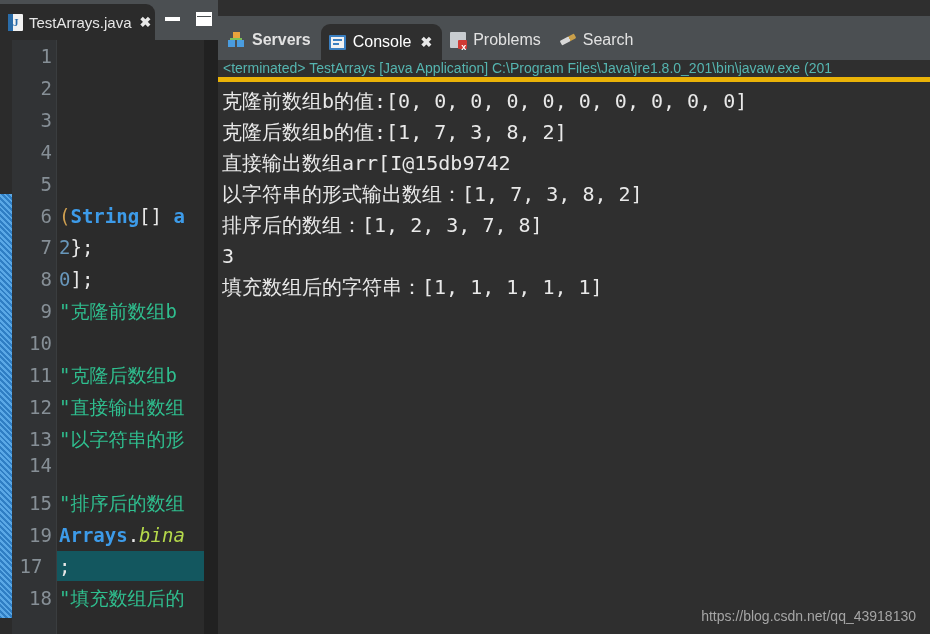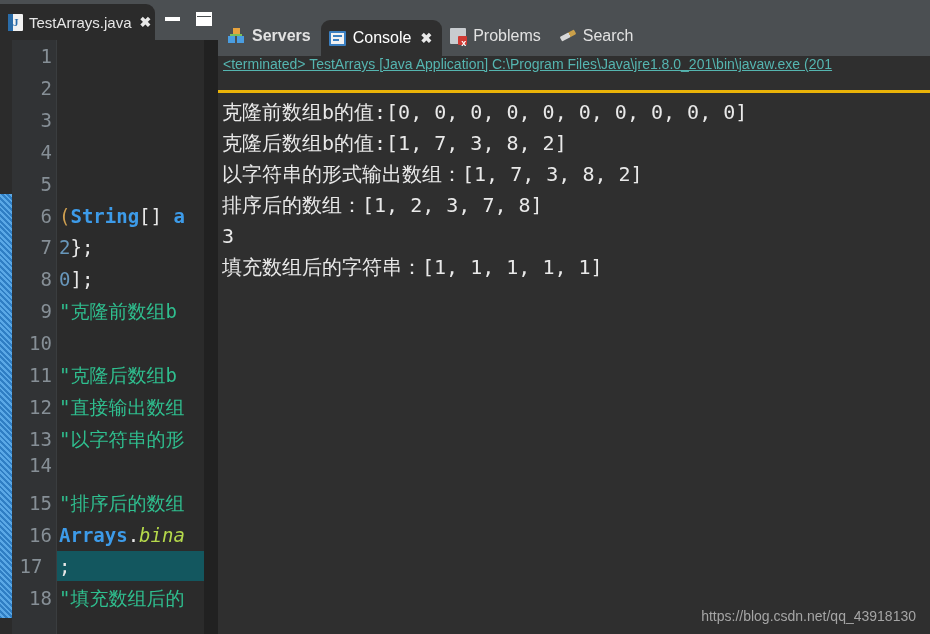--- a/index.html
+++ b/index.html
@@ -190,26 +190,27 @@
   #console-pane {
     position: relative;
     flex: 1 1 auto;
     height: 634px;
     background: #2f2f2f;
     overflow: hidden;
   }
 
   #console-tabbar {
     position: relative;
-    height: 56px;
+    height: 44px;
     background: #4b4f52;
     display: flex;
     align-items: flex-end;
     padding-left: 2px;
     overflow: hidden;
+    margin-top: 16px;
   }
   .vtab {
     height: 40px;
     display: flex;
     align-items: center;
     gap: 7px;
     padding: 0 10px 0 8px;
     color: #e2e2e2;
     font-size: 16px;
     white-space: nowrap;
@@ -280,29 +281,28 @@
   .ic-debug::before {
     content:"";
     position:absolute; left:2px; top:2px;
     width:11px; height:11px;
     background: radial-gradient(circle at 40% 35%, #bfe6a0 0%, #5fa83e 60%, #2f6b20 100%);
     border-radius:50%;
   }
 
   #terminated-line {
     position: relative;
-    height: 37px;
+    height: 22px;
     padding-left: 5px;
     color: #55b5b0;
     font-size: 14px;
     white-space: nowrap;
     overflow: hidden;
     background: #2f2f2f;
-    border-bottom: 3px solid #eab308;
-    text-decoration: underline;
+    border-bottom: 5px solid #eab308;
   }
 
   #console-output {
     position: relative;
     background: #2f2f2f;
     padding: 4px 0 0 4px;
     height: 570px;
     overflow: hidden;
   }
   .oline {
@@ -354,21 +354,21 @@
           <div class="lnum" style="top: 164.5px;">6</div>
           <div class="lnum" style="top: 196.4px;">7</div>
           <div class="lnum" style="top: 228.3px;">8</div>
           <div class="lnum" style="top: 260.2px;">9</div>
           <div class="lnum" style="top: 292.1px;">10</div>
           <div class="lnum" style="top: 324px;">11</div>
           <div class="lnum" style="top: 355.9px;">12</div>
           <div class="lnum" style="top: 387.8px;">13</div>
           <div class="lnum" style="top: 414px;">14</div>
           <div class="lnum" style="top: 451.6px;">15</div>
-          <div class="lnum" style="top: 483.5px;">16</div>
+          <div class="lnum" style="top: 483.5px;">19</div>
           <div class="lnum" style="top: 515.4px; text-align: center;">17</div>
           <div class="lnum" style="top: 547.3px;">18</div>
         </div>
       <div id="code-area">
           <div class="cline" style="top: 164.5px;"><span class="tok-paren">(</span><span class="tok-type">String</span><span class="tok-punct">[]</span><span class="tok-type"> a</span></div>
           <div class="cline" style="top: 196.4px;"><span class="tok-num">2</span><span class="tok-punct">};</span></div>
           <div class="cline" style="top: 228.3px;"><span class="tok-num">0</span><span class="tok-punct">];</span></div>
           <div class="cline" style="top: 260.2px;"><span class="tok-str">"克隆前数组b</span></div>
           <div class="cline" style="top: 324px;"><span class="tok-str">"克隆后数组b</span></div>
           <div class="cline" style="top: 355.9px;"><span class="tok-str">"直接输出数组</span></div>
@@ -416,20 +416,21 @@
           </span>
           <span>Search</span>
         </div>
       </div>
 
     <div id="terminated-line">&lt;terminated&gt; TestArrays [Java Application] C:\Program Files\Java\jre1.8.0_201\bin\javaw.exe (201</div>
 
     <div id="console-output">
         <div class="oline">克隆前数组b的值:[0, 0, 0, 0, 0, 0, 0, 0, 0, 0]</div>
         <div class="oline">克隆后数组b的值:[1, 7, 3, 8, 2]</div>
+        <div class="oline">直接输出数组arr[I@15db9742</div>
         <div class="oline">以字符串的形式输出数组：[1, 7, 3, 8, 2]</div>
         <div class="oline">排序后的数组：[1, 2, 3, 7, 8]</div>
         <div class="oline">3</div>
         <div class="oline">填充数组后的字符串：[1, 1, 1, 1, 1]</div>
       </div>
 
     <div id="watermark">https://blog.csdn.net/qq_43918130</div>
   </div>
 
 </div>

